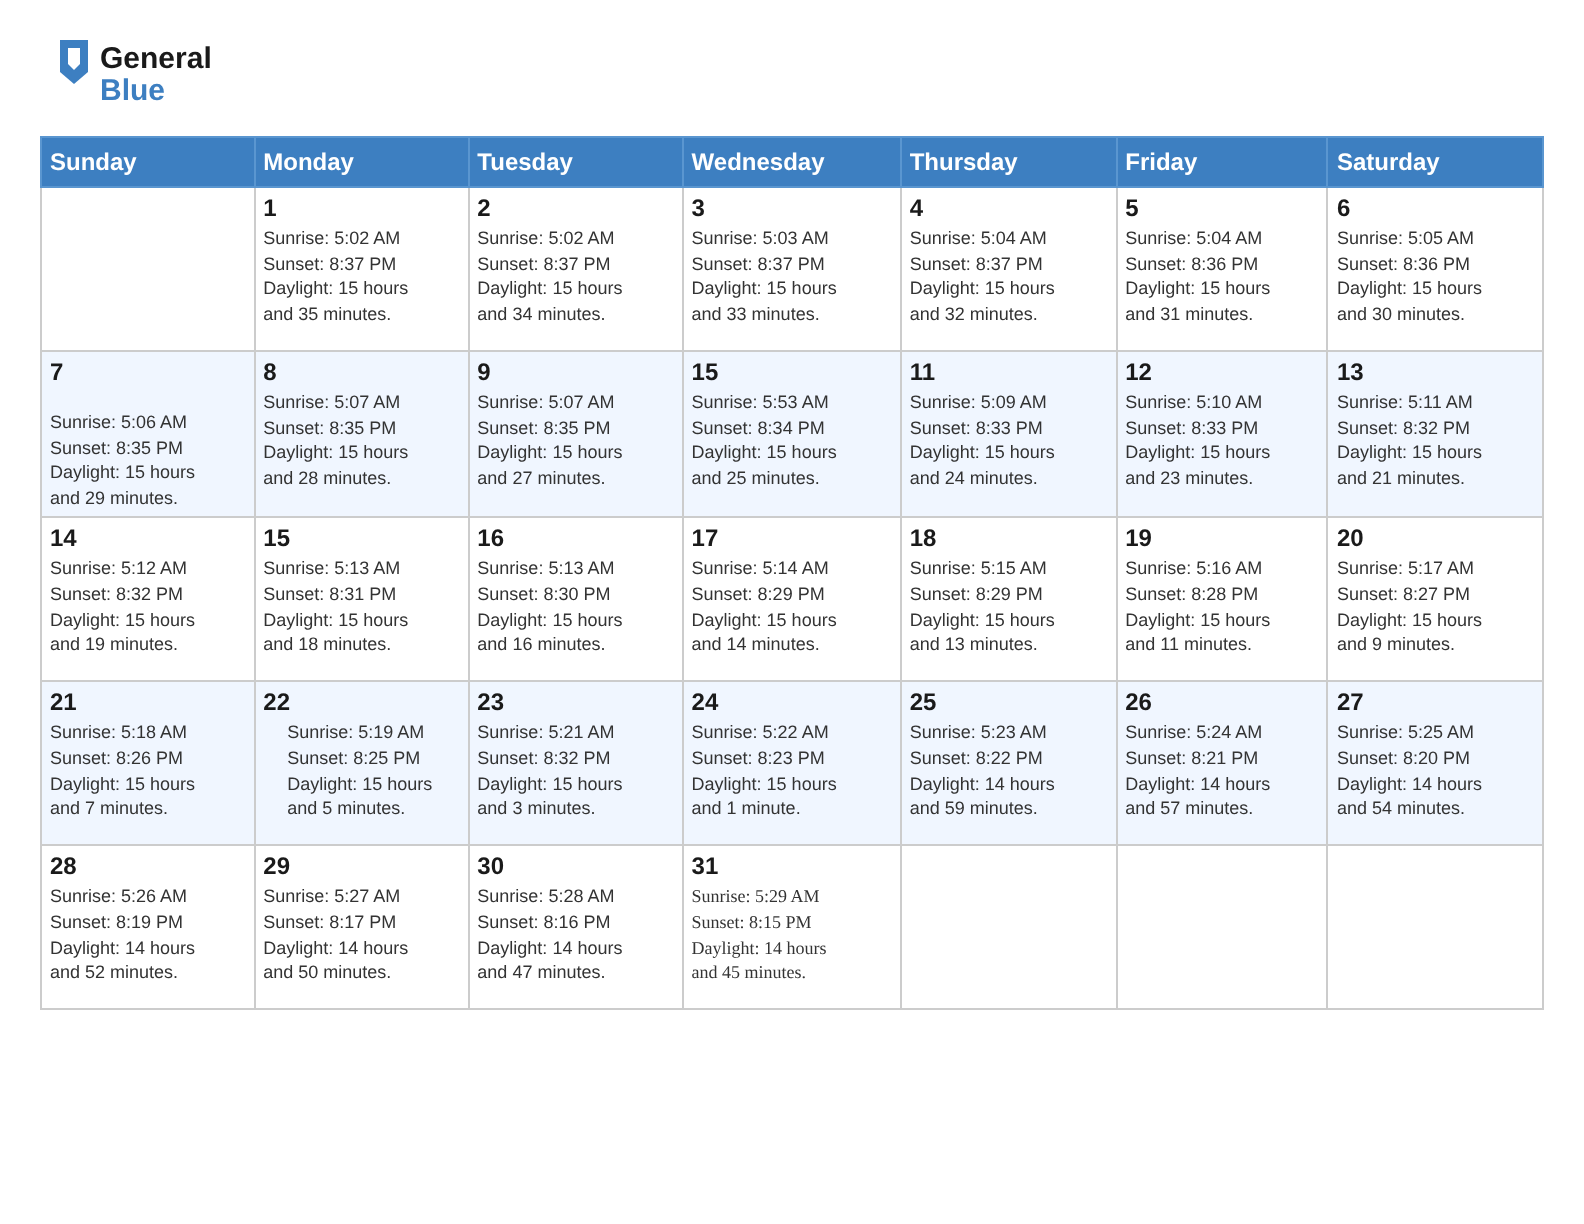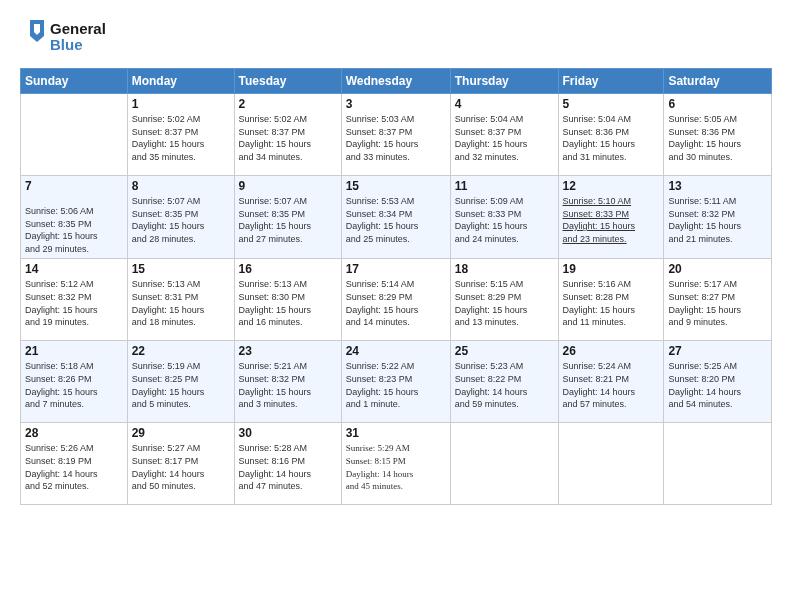--- a/index.html
+++ b/index.html
@@ -194,21 +194,21 @@
           </td>
           <td>
             <div class="day-number">11</div>
             <div class="day-info" style="white-space: pre-line;">Sunrise: 5:09 AM
 Sunset: 8:33 PM
 Daylight: 15 hours
 and 24 minutes.</div>
           </td>
           <td>
             <div class="day-number">12</div>
-            <div class="day-info" style="white-space: pre-line; text-decoration: underline;">Sunrise: 5:10 AM
+            <div class="day-info" style="white-space: pre-line;">Sunrise: 5:10 AM
 Sunset: 8:33 PM
 Daylight: 15 hours
 and 23 minutes.</div>
           </td>
           <td>
             <div class="day-number">13</div>
             <div class="day-info" style="white-space: pre-line;">Sunrise: 5:11 AM
 Sunset: 8:32 PM
 Daylight: 15 hours
 and 21 minutes.</div>
@@ -268,21 +268,21 @@
         <tr>
           <td>
             <div class="day-number">21</div>
             <div class="day-info" style="white-space: pre-line;">Sunrise: 5:18 AM
 Sunset: 8:26 PM
 Daylight: 15 hours
 and 7 minutes.</div>
           </td>
           <td>
             <div class="day-number">22</div>
-            <div class="day-info" style="white-space: pre-line;">Sunrise: 5:19 AM
+            <div class="day-info" style="white-space: pre-line; margin-left: 12px;">Sunrise: 5:19 AM
 Sunset: 8:25 PM
 Daylight: 15 hours
 and 5 minutes.</div>
           </td>
           <td>
             <div class="day-number">23</div>
             <div class="day-info" style="white-space: pre-line;">Sunrise: 5:21 AM
 Sunset: 8:32 PM
 Daylight: 15 hours
 and 3 minutes.</div>

